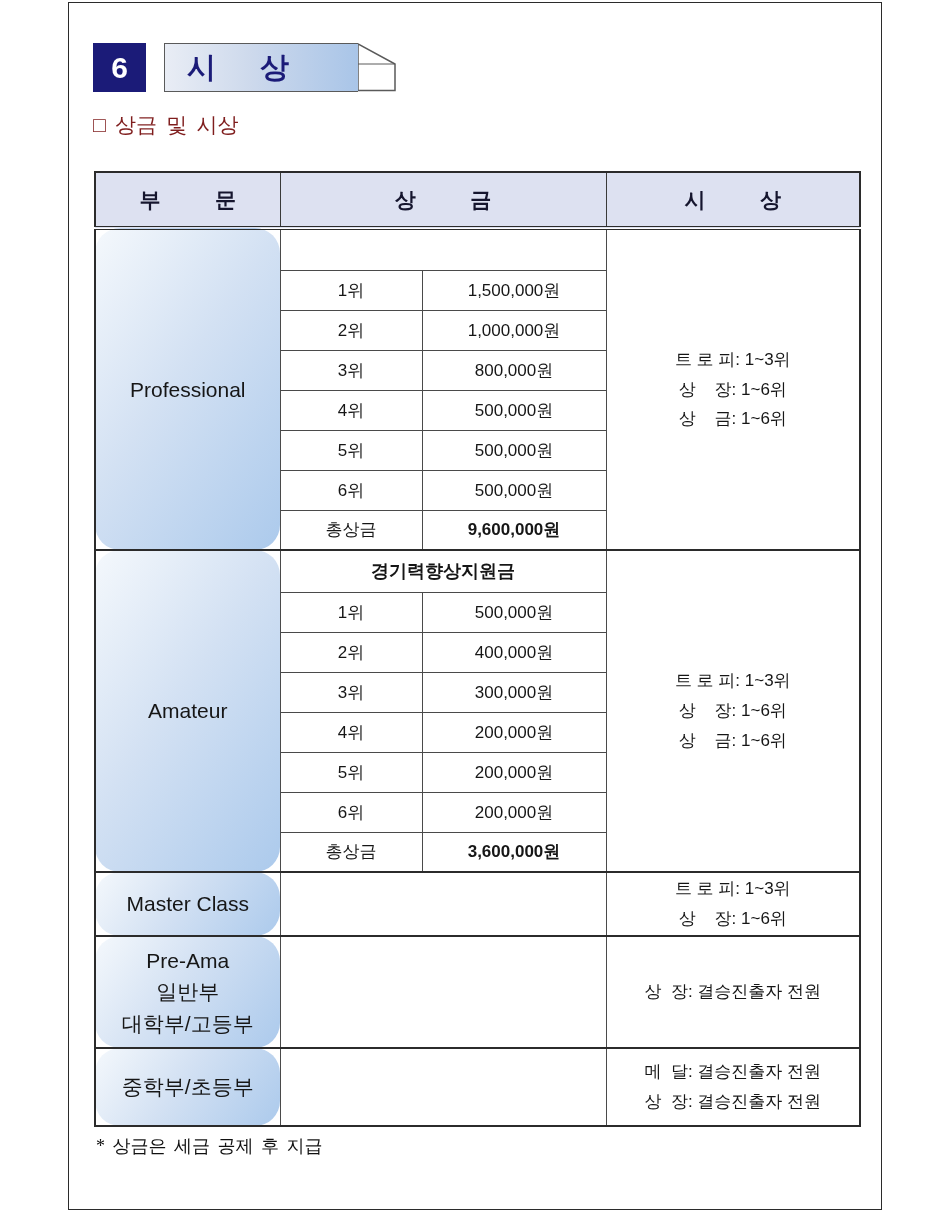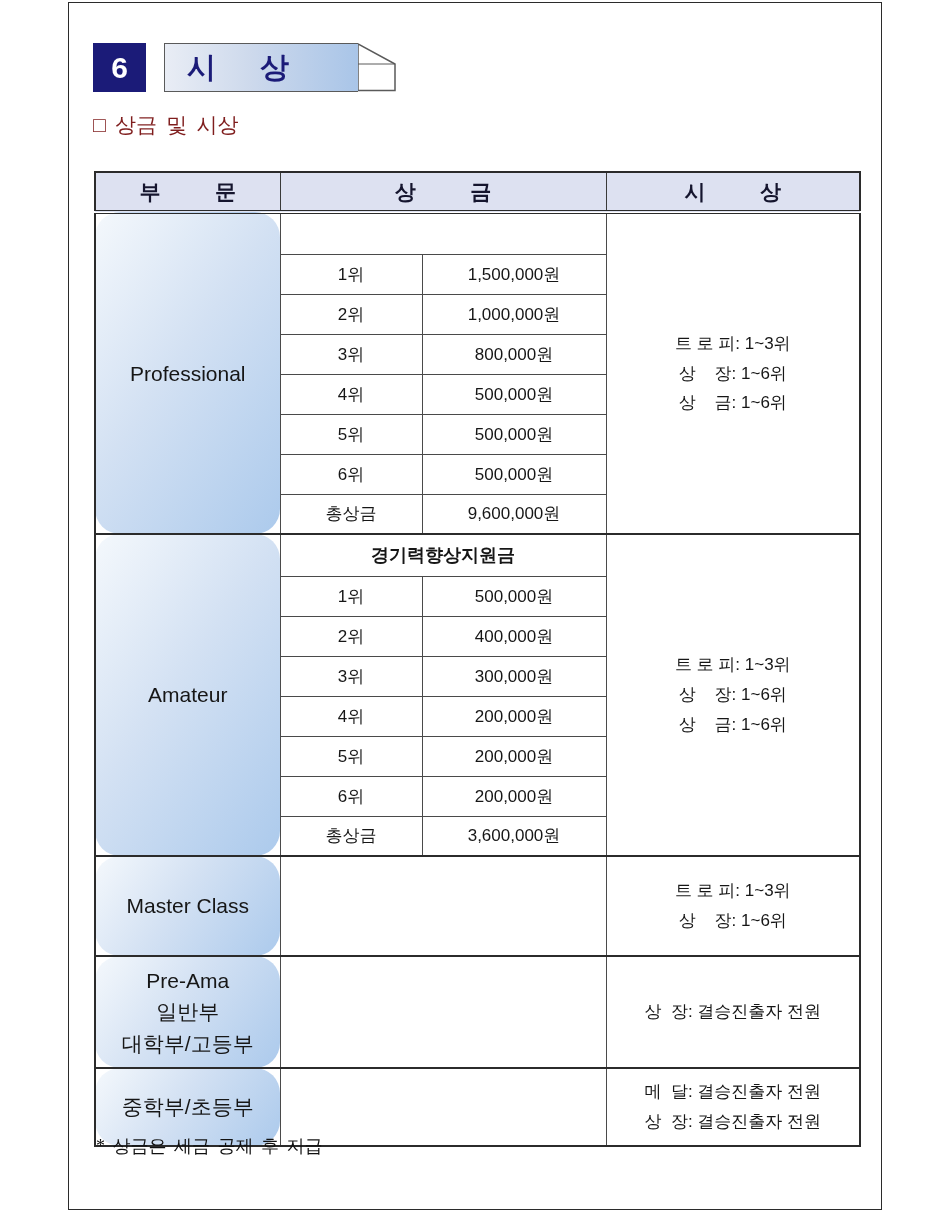--- a/index.html
+++ b/index.html
@@ -63,21 +63,21 @@
     width: 765px;
     border-collapse: collapse;
     table-layout: fixed;
     border: 2px solid #2b2b2b;
   }
   col.c-div  { width: 185px; }
   col.c-rank { width: 142px; }
   col.c-amt  { width: 184px; }
   col.c-awd  { width: 254px; }
   .award-table th {
-    height: 40px;
+    height: 56px;
     background: #dde1f1;
     font-family: "Liberation Serif", "DejaVu Serif", serif;
     font-size: 21px; font-weight: bold;
     color: #15152e;
     border: 1px solid #3a3a3a;
     border-bottom: 4px double #2b2b2b;
     word-spacing: 22px;
     white-space: pre;
   }
   .award-table td {
@@ -90,21 +90,21 @@
   }
   .sec-top { border-top: 2px solid #2b2b2b !important; border-radius: 25px; }
   td.div-cell {
     background: linear-gradient(125deg, #f4f8fc 0%, #d3e1f3 45%, #accaec 100%);
     font-size: 21px;
     line-height: 1.5;
   }
   td.title-cell { font-weight: bold; font-size: 18px; height: 42px; }
   td.awd-cell { line-height: 1.75; }
   .awd-line { white-space: pre; display: block; }
-  .bold { font-weight: normal; }
+  .bold { font-weight: bold; }
   
   .footnote {
     position: absolute;
     left: 27px; top: 1131px;
     font-family: "Liberation Serif", "DejaVu Serif", serif;
     font-size: 18px;
     color: #111;
     word-spacing: 3px;
   }
 </style>
@@ -213,21 +213,21 @@
       </tr>
       <tr>
         <td>6위</td>
         <td>200,000원</td>
       </tr>
       <tr>
         <td>총상금</td>
         <td class="bold">3,600,000원</td>
       </tr>
 
-      <tr style="height:100px;">
+      <tr style="height:64px;">
         <td class="div-cell sec-top">Master Class</td>
         <td colspan="2" class="sec-top"></td>
         <td class="awd-cell sec-top">
           <span class="awd-line">트 로 피: 1~3위</span>
           <span class="awd-line">상    장: 1~6위</span>
         </td>
       </tr>
 
       <tr style="height:112px;">
         <td class="div-cell sec-top">

